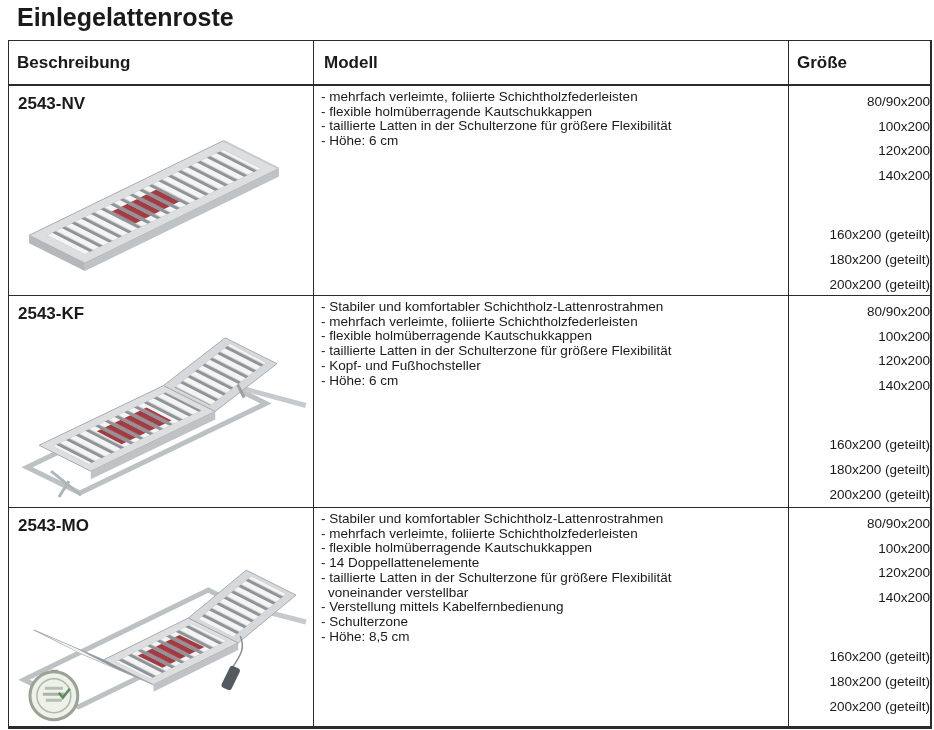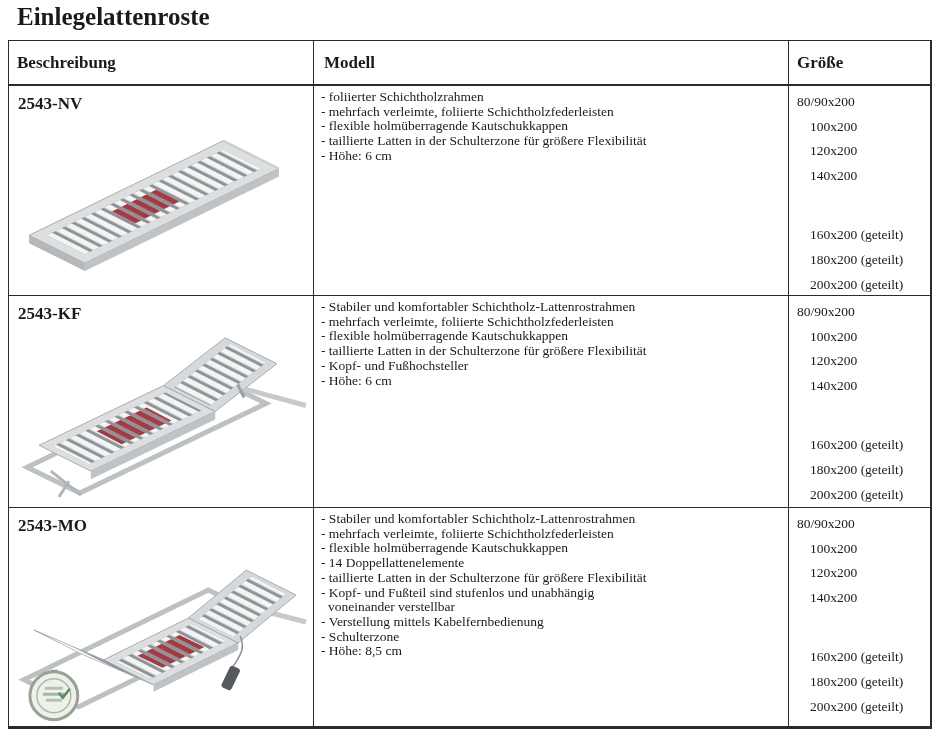--- a/index.html
+++ b/index.html
@@ -1,26 +1,26 @@
 <!DOCTYPE html>
 <html lang="de"><head>
 <meta charset="utf-8">
 <style>
   html,body{margin:0;padding:0;background:#fff;}
   .page{position:relative;width:934px;height:730px;background:#fff;overflow:hidden;
-        font-family:Liberation Serif, serif;color:#1a1a1a;}
+        font-family:Liberation Sans, sans-serif;color:#1a1a1a;}
   .title{position:absolute;left:17px;top:3px;font-size:25px;font-weight:bold;letter-spacing:0;}
   .tbl{position:absolute;left:8px;top:40px;display:grid;
        grid-template-columns:305px 475px 141px;
        grid-template-rows:45px 210px 212px 218px;
        border-top:1px solid #2b2b2b;border-left:1px solid #2b2b2b;
        border-right:2px solid #2b2b2b;border-bottom:3px solid #2b2b2b;}
   .cell{box-sizing:border-box;border-right:1px solid #2b2b2b;border-bottom:1px solid #2b2b2b;
         overflow:hidden;position:relative;}
-  .cell.last-c{border-right:none;}
+  .cell.last-c{border-right:none;text-align:right;}
   .cell.last-r{border-bottom:none;}
   .hcell{display:flex;align-items:center;font-weight:bold;font-size:17px;border-bottom-width:2px;}
   .hcell.c1{padding-left:10px;}
   .hcell.c2{padding-left:8px;}
   .hcell.c3{padding-left:8px;}
   .model-name{position:absolute;left:9px;top:8px;font-size:17px;font-weight:bold;z-index:2;}
   .bed{position:absolute;left:0;top:0;width:100%;height:100%;z-index:1;}
   .desc{padding:4px 6px 0 7px;font-size:13.5px;line-height:14.7px;}
   .dl{white-space:nowrap;}
   .dl.cont{padding-left:7px;}
@@ -72,21 +72,20 @@
         <g>
           <polygon points="38,150 215,64 253,83 76,169" fill="#8d949b"></polygon>
           <polygon points="38,150 215,64 253,83 76,169" fill="url(#pW)"></polygon>
         </g>
         <g>
           <polygon points="101,127 150,103 173,115 125,139" fill="url(#pR)"></polygon>
         </g>
       </svg>
     </div>
     <div class="cell desc">
-      <div class="dl">- foliierter Schichtholzrahmen</div>
       <div class="dl">- mehrfach verleimte, foliierte Schichtholzfederleisten</div>
       <div class="dl">- flexible holmüberragende Kautschukkappen</div>
       <div class="dl">- taillierte Latten in der Schulterzone für größere Flexibilität</div>
       <div class="dl">- Höhe: 6 cm</div>
     </div>
     <div class="cell sizes last-c">
       <div class="sz s0">80/90x200</div>
       <div class="sz">100x200</div>
       <div class="sz">120x200</div>
       <div class="sz">140x200</div>
@@ -179,21 +178,20 @@
           <path d="M50,185 l4,5 l7,-9" stroke="#5e8a5e" stroke-width="2.5" fill="none"></path>
         </g>
       </svg>
     </div>
     <div class="cell desc last-r">
       <div class="dl">- Stabiler und komfortabler Schichtholz-Lattenrostrahmen</div>
       <div class="dl">- mehrfach verleimte, foliierte Schichtholzfederleisten</div>
       <div class="dl">- flexible holmüberragende Kautschukkappen</div>
       <div class="dl">- 14 Doppellattenelemente</div>
       <div class="dl">- taillierte Latten in der Schulterzone für größere Flexibilität</div>
-      <div class="dl">- Kopf- und Fußteil sind stufenlos und unabhängig</div>
       <div class="dl cont">voneinander verstellbar</div>
       <div class="dl">- Verstellung mittels Kabelfernbedienung</div>
       <div class="dl">- Schulterzone</div>
       <div class="dl">- Höhe: 8,5 cm</div>
     </div>
     <div class="cell sizes last-c last-r">
       <div class="sz s0">80/90x200</div>
       <div class="sz">100x200</div>
       <div class="sz">120x200</div>
       <div class="sz">140x200</div>

